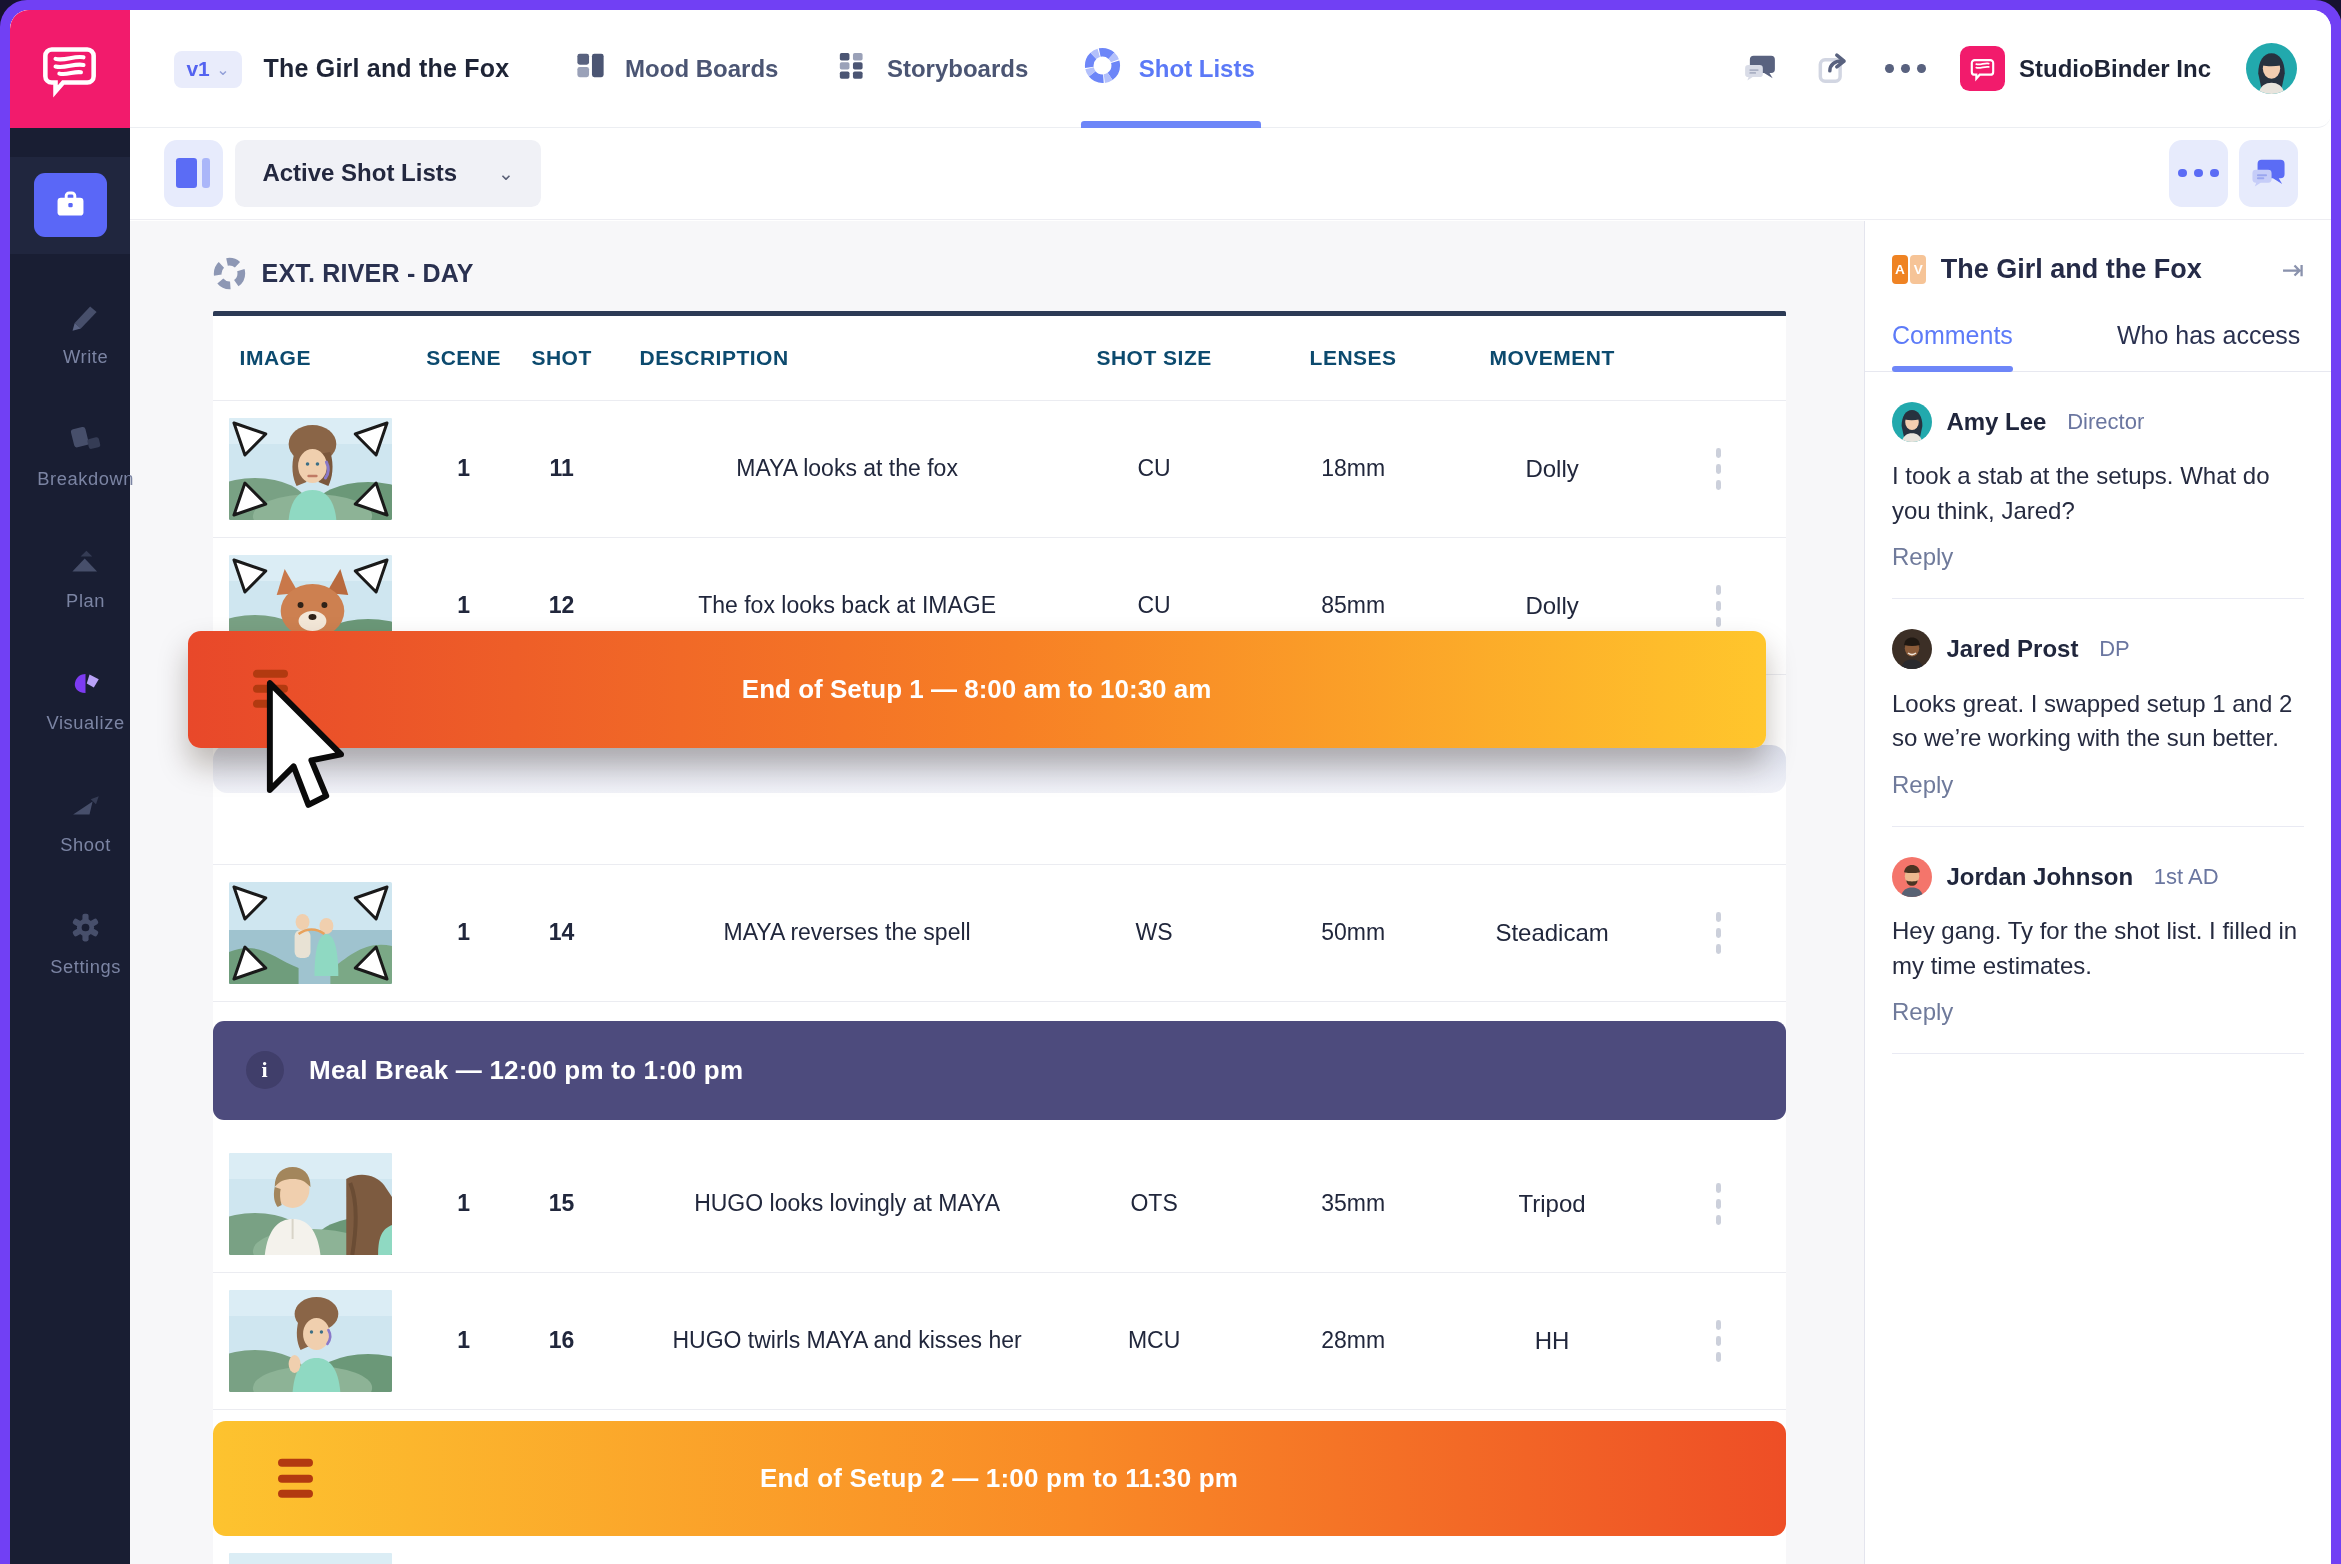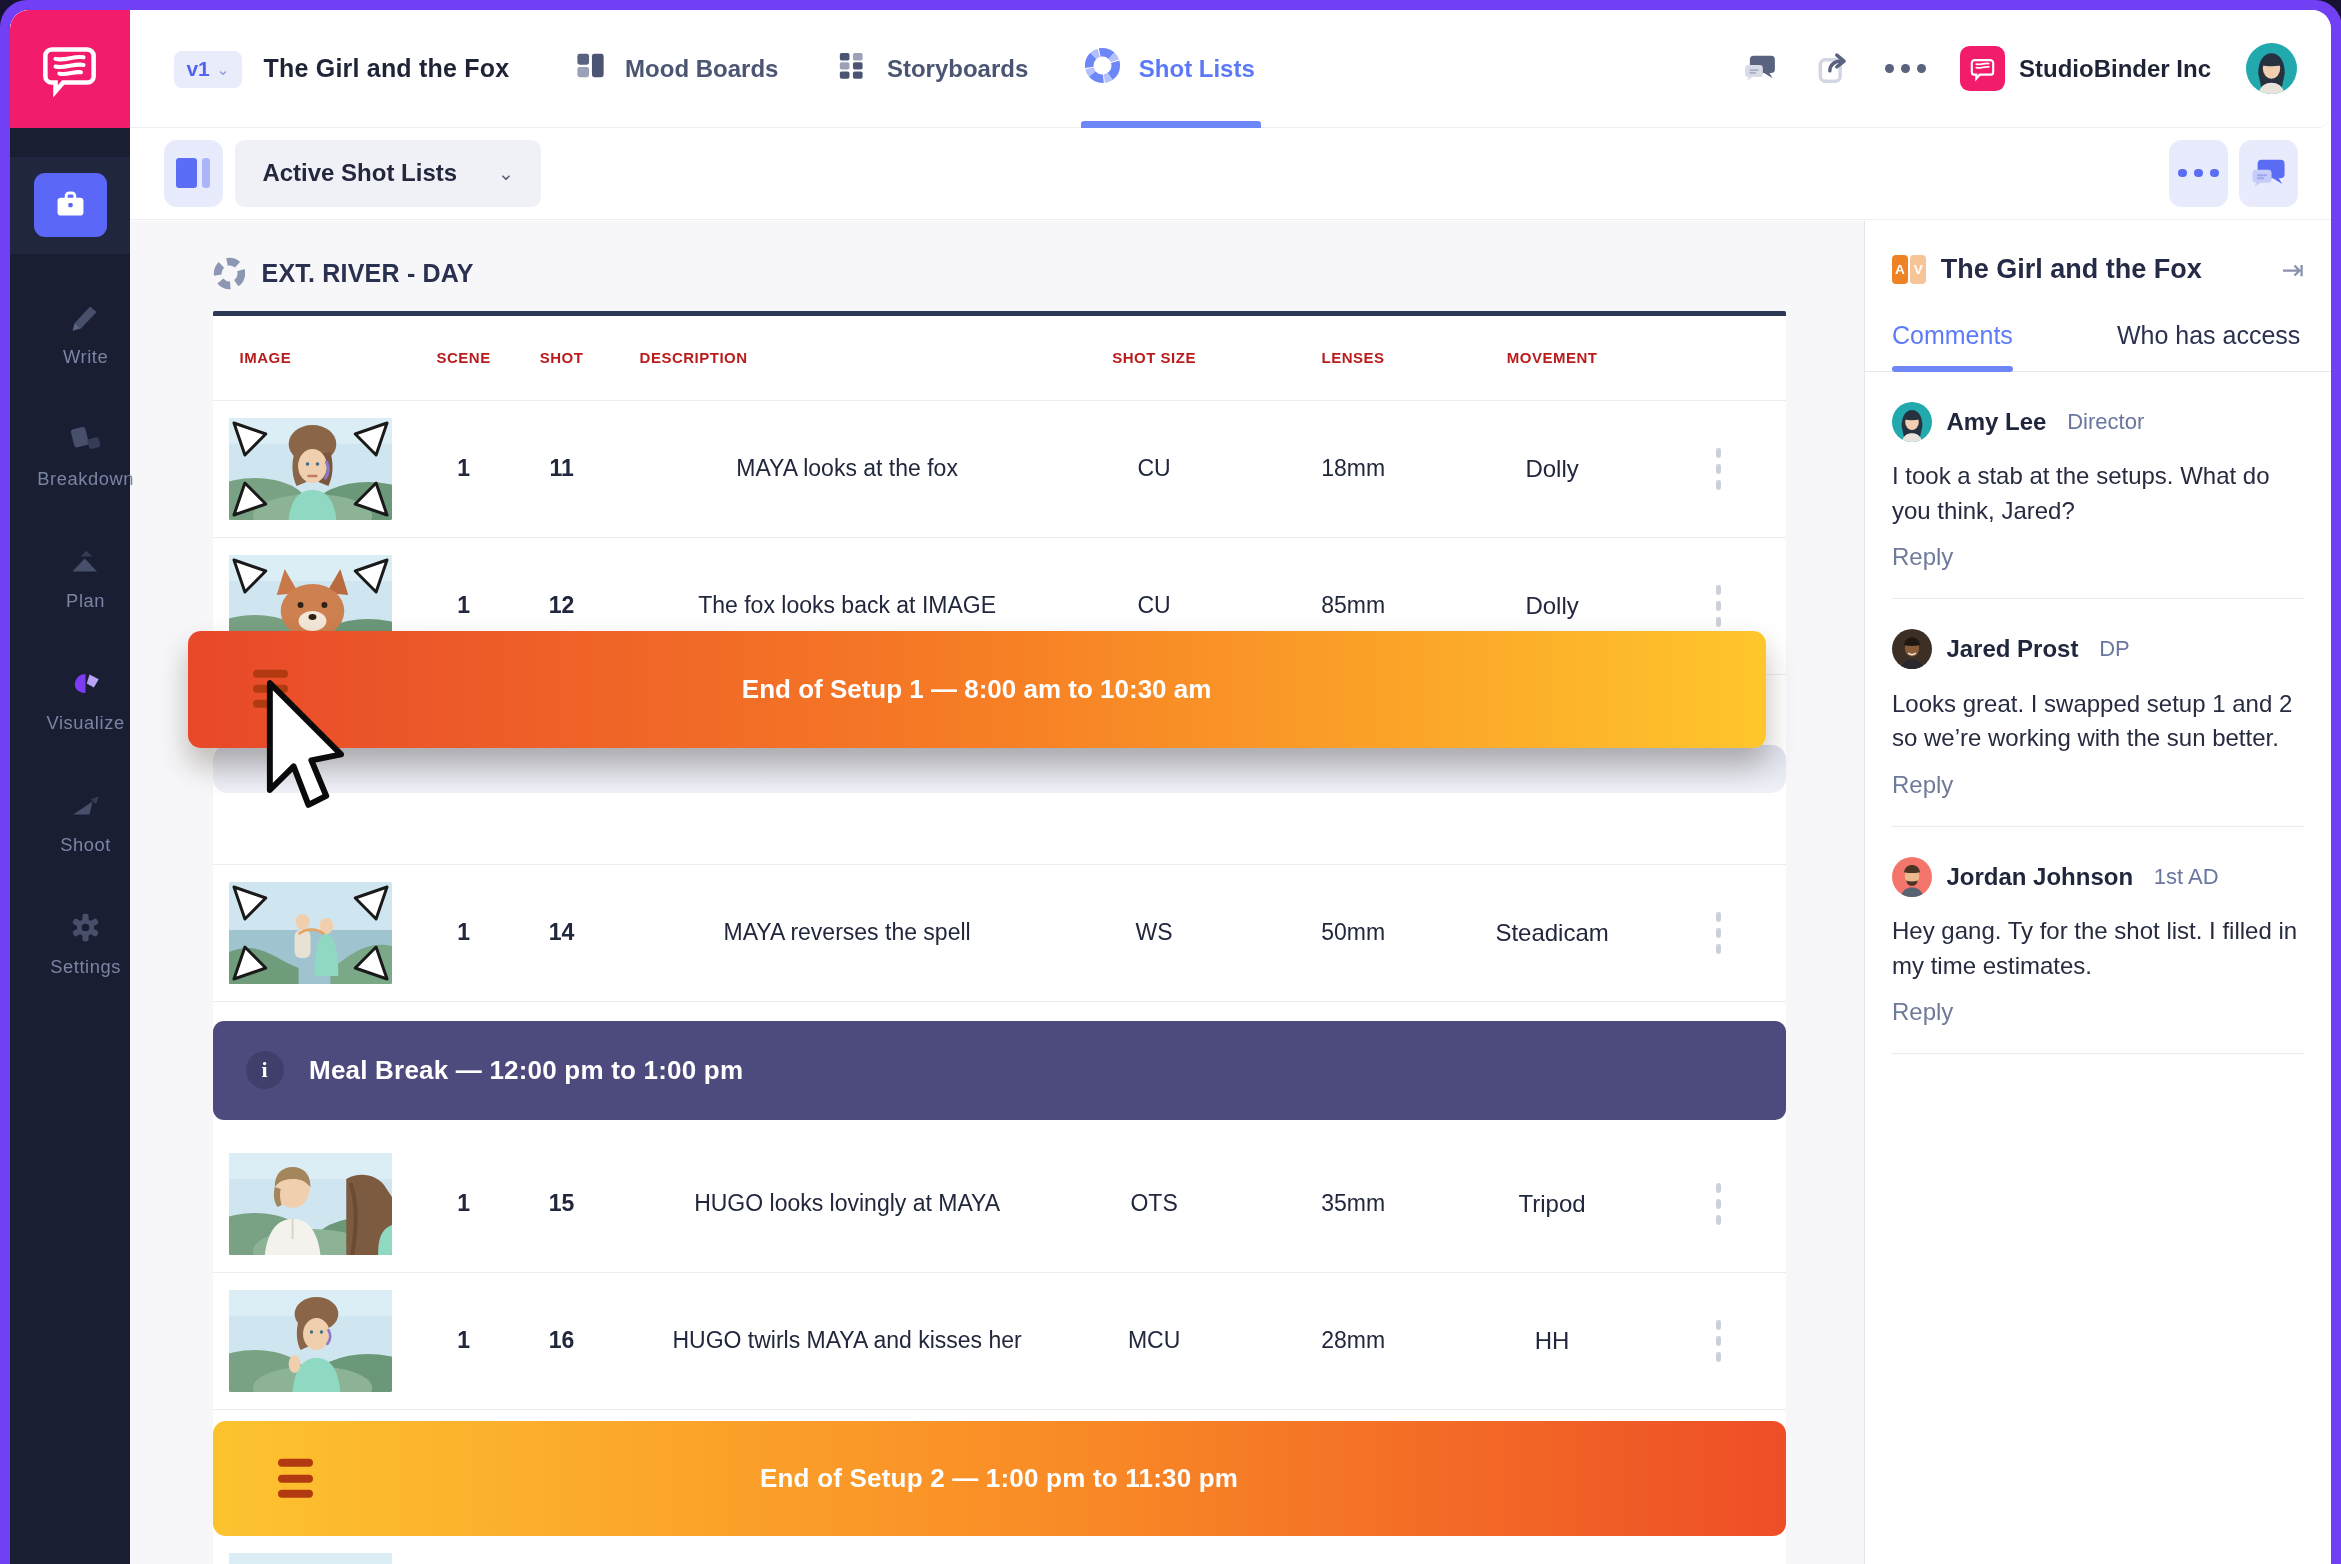--- a/index.html
+++ b/index.html
@@ -62,21 +62,21 @@
 
   
   .content { position:absolute; left:120px; top:211px; width:1734px; bottom:0; background:#f7f7f9; overflow:hidden; }
   .sheet { position:relative; margin:30px 0 0 83px; width:1573px; }
   .scene-head { display:flex; align-items:center; gap:16px; height:46px;
                 font-size:25px; font-weight:700; color:#2a3150; letter-spacing:0.2px; }
   .sheet-card { margin-top:14.4px; background:#fff; border-top:5.6px solid #2c3a55; border-radius:1.6px 1.6px 6.4px 6.4px; }
   .cols, .shot-row { display:grid;
     grid-template-columns:199px 104px 92px 447px 199px 199px 199px 134px; align-items:center; }
   .cols { height:85px; border-bottom:1.6px solid #ebecf1;
-          font-size:15px; font-weight:700; color:#b91c1c; letter-spacing:0.5px; }
+          font-size:21px; font-weight:700; color:#0c4a6e; letter-spacing:0.5px; }
   .cols span { text-align:center; }
   .cols .c-img { padding-left:27px; text-align:left; }
   .cols .c-desc { text-align:left; padding-left:32px; }
   .shot-row { height:137px; border-bottom:1.6px solid #ebecf1; background:#fff; }
   .shot-row:last-child { border-bottom:none; }
   .thumb { margin-left:16px; width:163px; height:102px; border-radius:1.6px; overflow:hidden; }
   .thumb svg { display:block; width:100%; height:100%; }
   .cell { text-align:center; font-size:23px; color:#21273c; }
   .cell.num { font-weight:700; }
   .cell.desc { text-align:center; padding-left:32px; }

